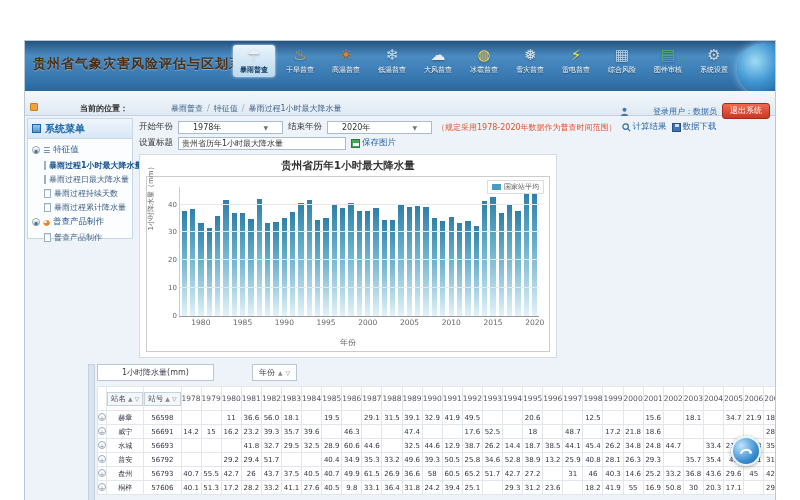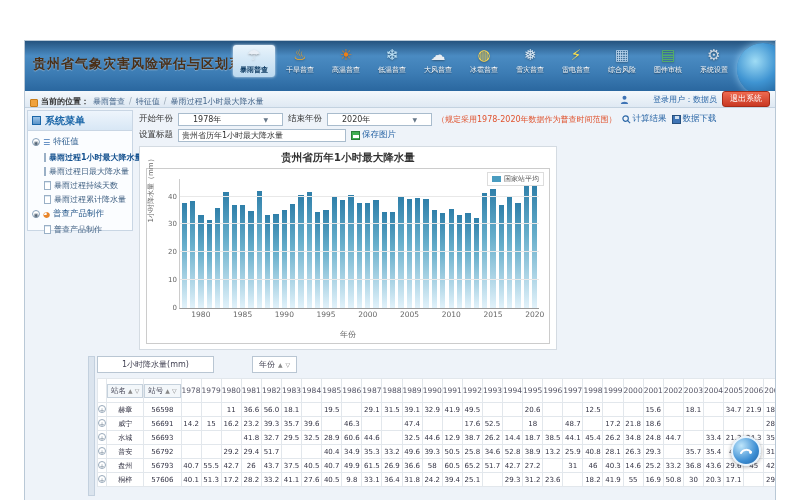--- a/index.html
+++ b/index.html
@@ -12,21 +12,21 @@
   .logo { position:absolute; left:8px; top:14px; font-size:13px; font-weight:bold; color:#4a2f17; text-shadow:0 1px 1px rgba(255,255,255,.35); letter-spacing:1px; }
   .earth { position:absolute; right:-14px; top:2px; width:52px; height:52px; border-radius:50%; background:radial-gradient(circle at 35% 35%, #9fdcf5 0%, #3f94d2 45%, #134a80 100%); box-shadow:0 0 8px rgba(160,220,255,.8); }
   .toolbar { position:absolute; right:40px; top:4px; display:flex; gap:4px; }
   .tb-item { width:42px; display:flex; flex-direction:column; align-items:center; justify-content:flex-end; padding:2px 1px; border-radius:3px; cursor:pointer; }
   .tb-item.active { background:linear-gradient(180deg,#e9f4fc,#bcd9ef); box-shadow:0 0 3px rgba(255,255,255,.8); }
   .tb-item .tb-ico { font-size:15px; line-height:17px; height:18px; text-shadow:0 1px 2px rgba(0,0,0,.35); }
   .tb-item .tb-lbl { font-size:7px; color:#fff; white-space:nowrap; text-shadow:0 1px 1px rgba(0,0,0,.5); }
   .tb-item.active .tb-lbl { color:#123f66; text-shadow:none; font-weight:bold; }
 
   
-  .crumbbar { height:17px; background:linear-gradient(180deg,#f4f8fc,#dfe9f3); border-bottom:1px solid #c3d2e0; display:flex; align-items:flex-end; font-size:8px; color:#555; padding:0 5px; }
+  .crumbbar { height:17px; background:linear-gradient(180deg,#f4f8fc,#dfe9f3); border-bottom:1px solid #c3d2e0; display:flex; align-items:flex-start; font-size:8px; color:#555; padding:12px 5px;gap:39px; }
   .crumb-ico { display:inline-block; width:8px; height:8px; background:#f0a23c; border:1px solid #c87d1a; margin-right:3px; border-radius:1px; }
   .crumb-prefix { color:#333; font-weight:bold; margin-right:4px; }
   .crumb-items { display:flex; align-items:center; gap:4px; }
   .crumb-link { color:#44658a; cursor:pointer; }
   .crumb-sep { color:#99a8b6; }
   .crumb-right { margin-left:auto; display:flex; align-items:center; gap:5px; }
   .user-lbl { color:#2a66a6;margin-left:19px; }
   .logout-btn { background:linear-gradient(180deg,#ef6a50,#c93823); color:#fff; font-size:8px; padding:1px 7px 2px; border-radius:3px; border:1px solid #a52b18; cursor:pointer; }
 
   

